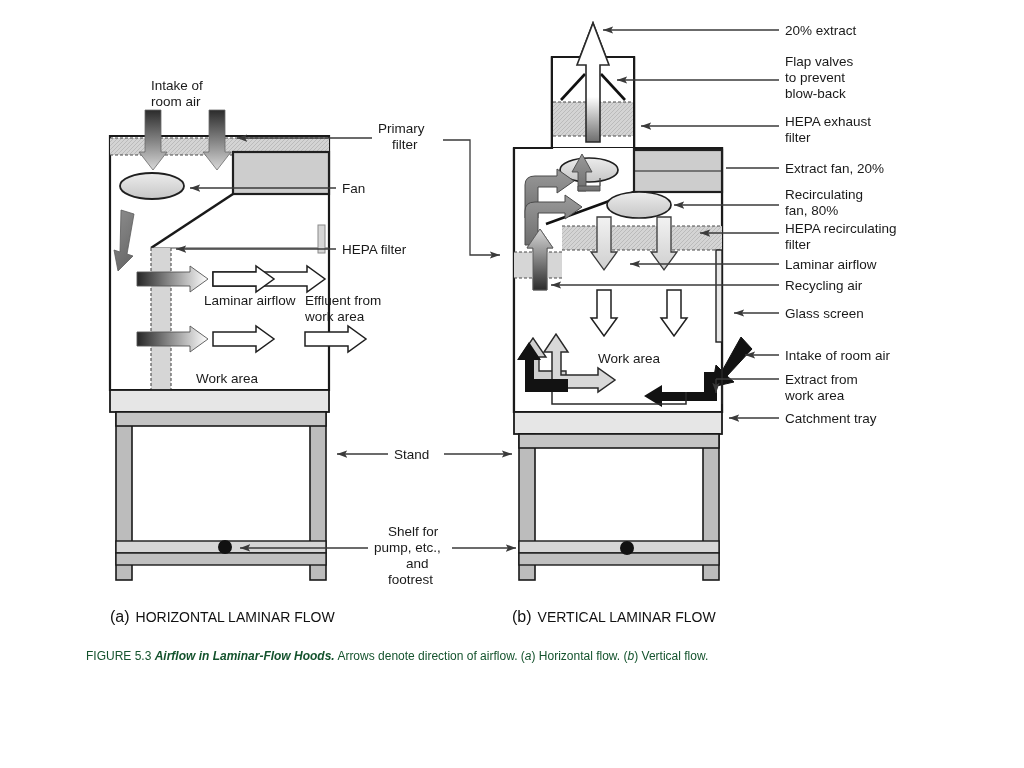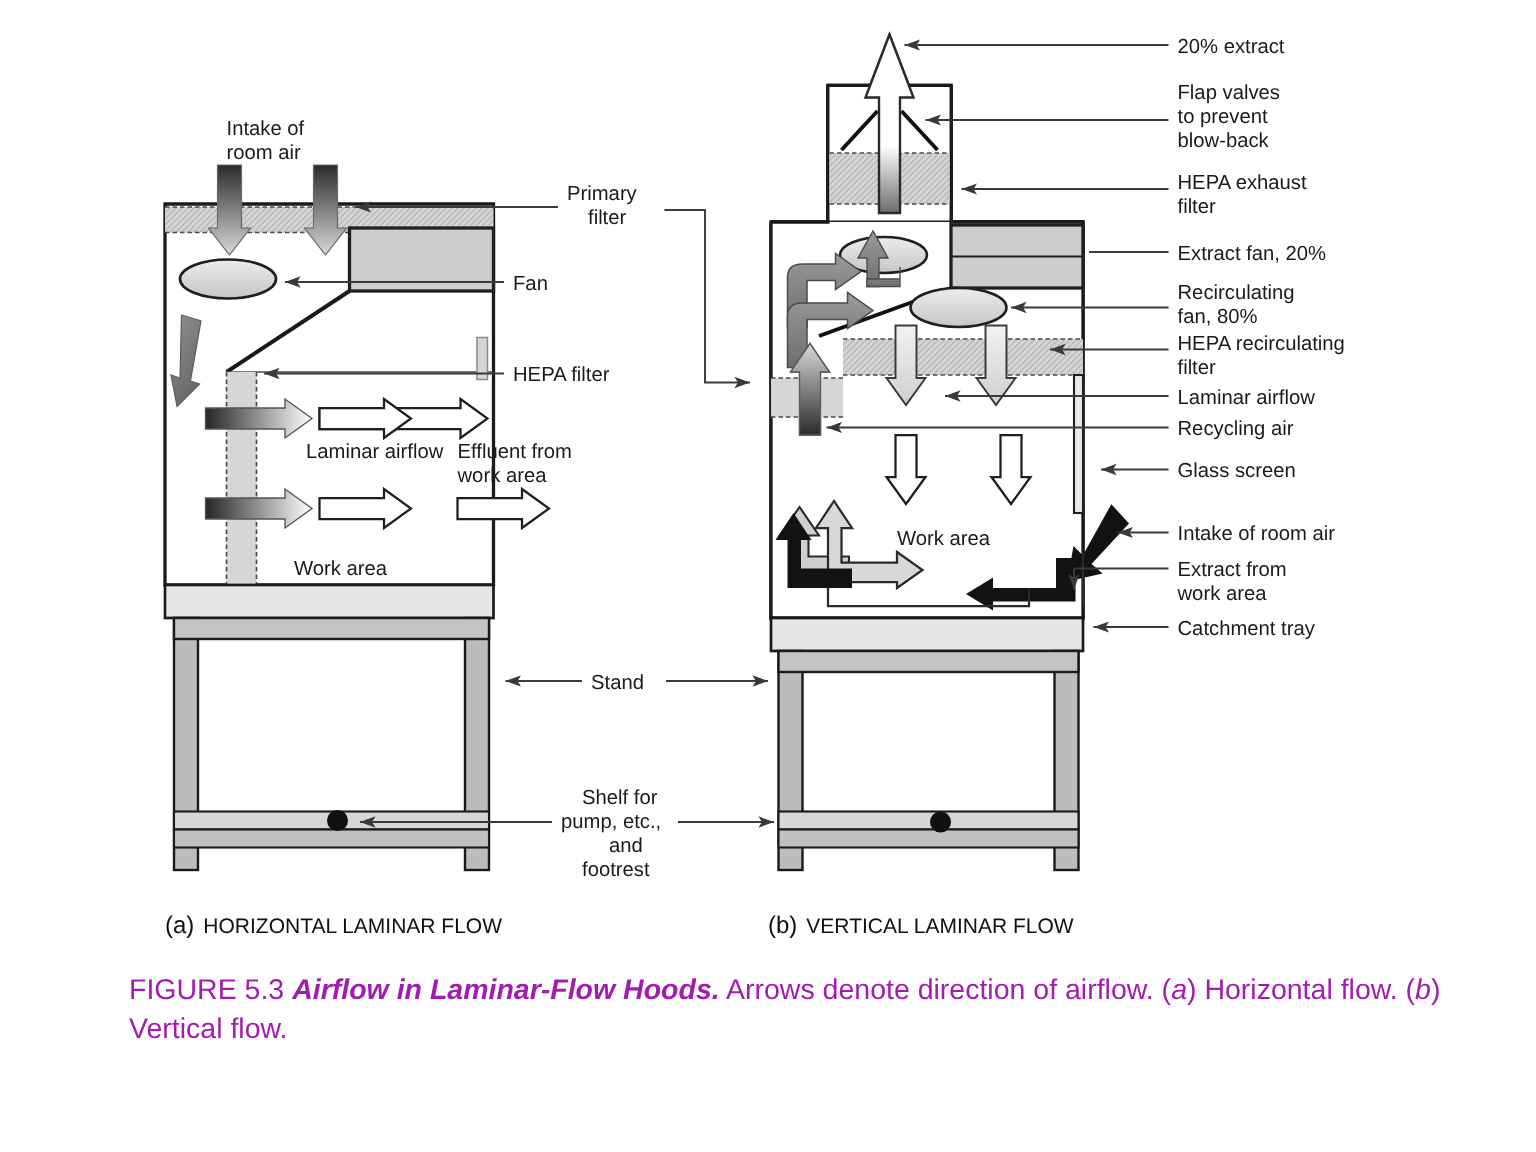--- a/index.html
+++ b/index.html
@@ -5,21 +5,21 @@
 <style>
   html,body{margin:0;padding:0;background:#ffffff;}
   body{width:1024px;height:768px;font-family:"Liberation Sans",sans-serif;color:#000;overflow:hidden;}
   #page{position:relative;width:1024px;height:768px;}
   svg#figure{position:absolute;left:0;top:0;width:1024px;height:768px;display:block;}
   .lbl{font-family:"Liberation Sans",sans-serif;font-size:13.5px;fill:#1a1a1a;}
   .panel-cap{font-family:"Liberation Sans",sans-serif;font-size:14px;fill:#111;}
   .panel-cap-letter{font-size:16px;}
   .inner-lbl{font-family:"Liberation Sans",sans-serif;font-size:13.5px;fill:#1a1a1a;}
   #caption{position:absolute;left:86px;top:648px;width:910px;
-           font-size:19px;line-height:1.38;color:#a21caf;}
+           font-size:12px;line-height:1.38;color:#14532d;}
   #caption .b{font-weight:bold;font-style:italic;}
   #caption .it{font-style:italic;}
 </style>
 </head>
 <body>
 
 <div id="page">
 
 <svg id="figure" viewBox="0 0 1024 768">
   <defs>

